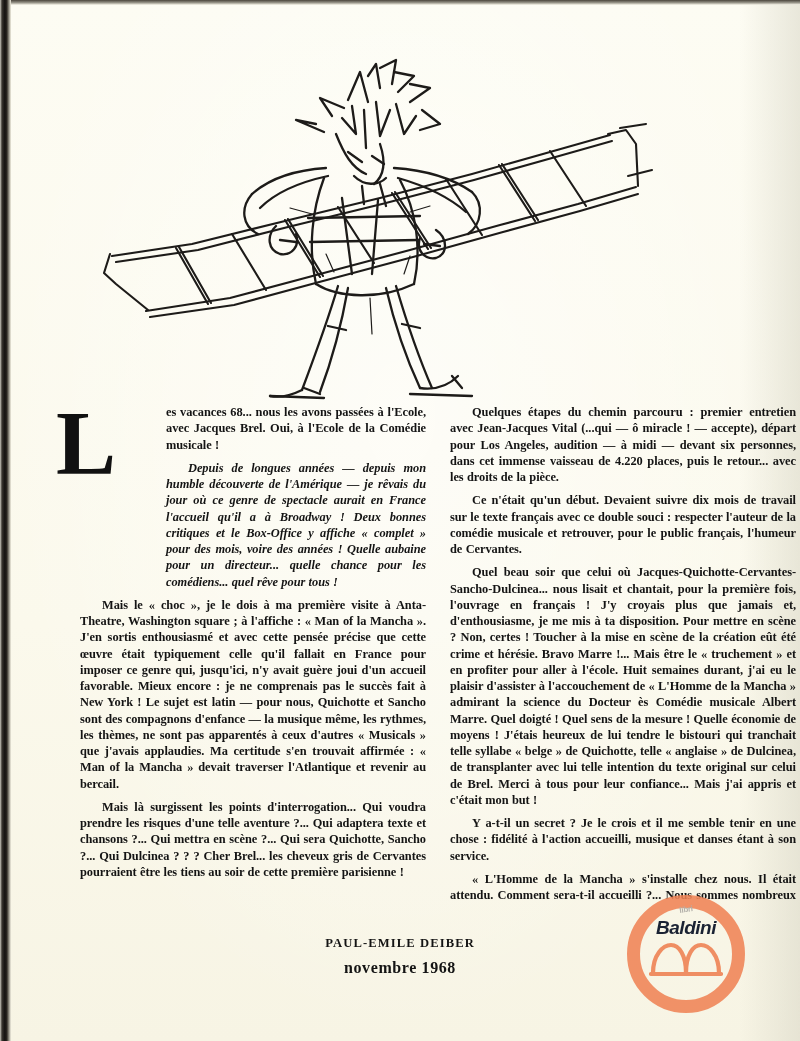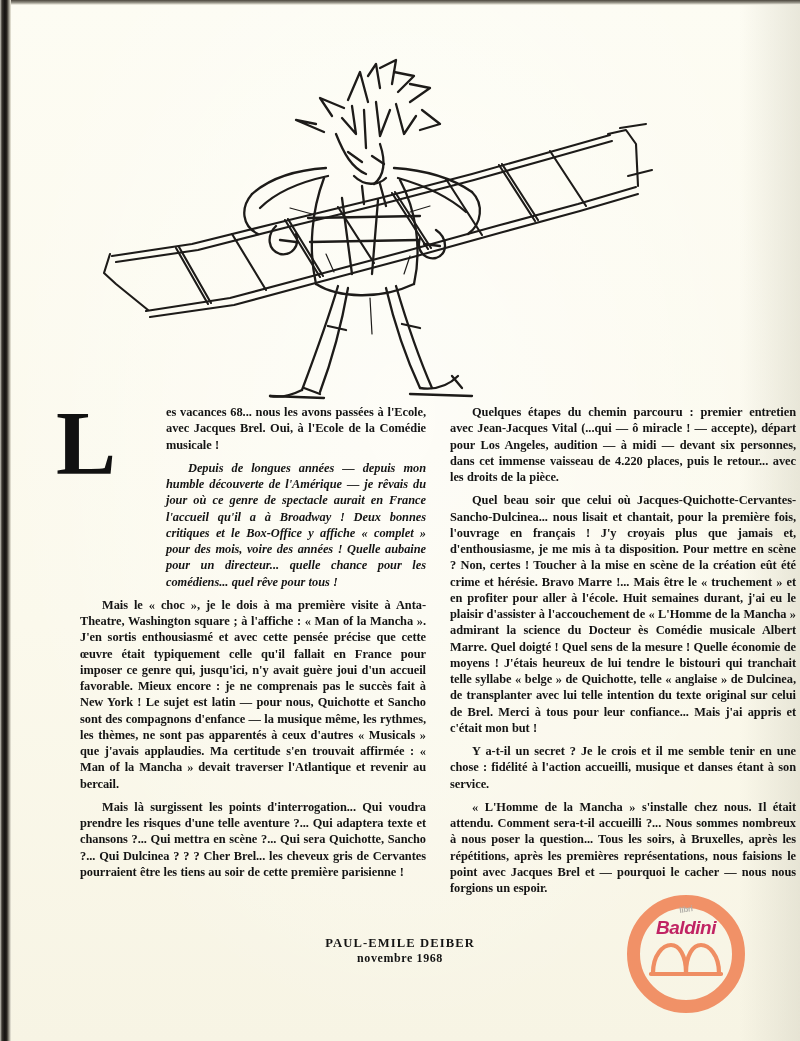--- a/index.html
+++ b/index.html
@@ -107,23 +107,24 @@
     position: absolute;
     left: 0; top: 936px;
     width: 800px;
     text-align: center;
     z-index: 5;
   }
   #sig-name {
     font-size: 12.6px;
     font-weight: 700;
     letter-spacing: 1.1px;
+    margin-bottom: 8px;
   }
   #sig-date {
-    font-size: 12px;
+    font-size: 16px;
     font-weight: 700;
     letter-spacing: 0.6px;
   }
 
   
   #watermark {
     position: absolute;
     left: 627px; top: 895px;
     width: 118px; height: 118px;
     z-index: 7;
@@ -144,21 +145,21 @@
   }
   #wm-text {
     position: absolute;
     left: 0; top: 22px;
     width: 118px;
     text-align: center;
     font-family: "Liberation Sans", sans-serif;
     font-size: 19px;
     font-weight: 700;
     font-style: italic;
-    color: #be185d;
+    color: #0f172a;
     opacity: .95;
     letter-spacing: -0.5px;
   }
   #wm-text-small {
     position: absolute;
     left: 0; top: 10px;
     width: 118px;
     text-align: center;
     font-family: "Liberation Sans", sans-serif;
     font-size: 8px;
@@ -271,20 +272,21 @@
 
   <div id="dropcap">L</div>
 
   <div id="article">
     <p class="para first has-dropcap">es vacances 68... nous les avons passées à l'Ecole, avec Jacques Brel. Oui, à l'Ecole de la Comédie musicale !</p>
     <p class="para dropcap-flow">Depuis de longues années — depuis mon humble découverte de l'Amérique — je rêvais du jour où ce genre de spectacle aurait en France l'accueil qu'il a à Broadway ! Deux bonnes critiques et le Box-Office y affiche « complet » pour des mois, voire des années ! Quelle aubaine pour un directeur... quelle chance pour les comédiens... quel rêve pour tous !</p>
     <p class="para">Mais le « choc », je le dois à ma première visite à Anta-Theatre, Washington square ; à l'affiche : « Man of la Mancha ». J'en sortis enthousiasmé et avec cette pensée précise que cette œuvre était typiquement celle qu'il fallait en France pour imposer ce genre qui, jusqu'ici, n'y avait guère joui d'un accueil favorable. Mieux encore : je ne comprenais pas le succès fait à New York ! Le sujet est latin — pour nous, Quichotte et Sancho sont des compagnons d'enfance — la musique même, les rythmes, les thèmes, ne sont pas apparentés à ceux d'autres « Musicals » que j'avais applaudies. Ma certitude s'en trouvait affirmée : « Man of la Mancha » devait traverser l'Atlantique et revenir au bercail.</p>
     <p class="para">Mais là surgissent les points d'interrogation... Qui voudra prendre les risques d'une telle aventure ?... Qui adaptera texte et chansons ?... Qui mettra en scène ?... Qui sera Quichotte, Sancho ?... Qui Dulcinea ? ? ? Cher Brel... les cheveux gris de Cervantes pourraient être les tiens au soir de cette première parisienne !</p>
     <p class="para">Quelques étapes du chemin parcouru : premier entretien avec Jean-Jacques Vital (...qui — ô miracle ! — accepte), départ pour Los Angeles, audition — à midi — devant six personnes, dans cet immense vaisseau de 4.220 places, puis le retour... avec les droits de la pièce.</p>
 
+    <p class="para">Ce n'était qu'un début. Devaient suivre dix mois de travail sur le texte français avec ce double souci : respecter l'auteur de la comédie musicale et retrouver, pour le public français, l'humeur de Cervantes.</p>
     <p class="para">Quel beau soir que celui où Jacques-Quichotte-Cervantes-Sancho-Dulcinea... nous lisait et chantait, pour la première fois, l'ouvrage en français ! J'y croyais plus que jamais et, d'enthousiasme, je me mis à ta disposition. Pour mettre en scène ? Non, certes ! Toucher à la mise en scène de la création eût été crime et hérésie. Bravo Marre !... Mais être le « truchement » et en profiter pour aller à l'école. Huit semaines durant, j'ai eu le plaisir d'assister à l'accouchement de « L'Homme de la Mancha » admirant la science du Docteur ès Comédie musicale Albert Marre. Quel doigté ! Quel sens de la mesure ! Quelle économie de moyens ! J'étais heureux de lui tendre le bistouri qui tranchait telle syllabe « belge » de Quichotte, telle « anglaise » de Dulcinea, de transplanter avec lui telle intention du texte original sur celui de Brel. Merci à tous pour leur confiance... Mais j'ai appris et c'était mon but !</p>
     <p class="para">Y a-t-il un secret ? Je le crois et il me semble tenir en une chose : fidélité à l'action accueilli, musique et danses étant à son service.</p>
     <p class="para">« L'Homme de la Mancha » s'installe chez nous. Il était attendu. Comment sera-t-il accueilli ?... Nous sommes nombreux à nous poser la question... Tous les soirs, à Bruxelles, après les répétitions, après les premières représentations, nous faisions le point avec Jacques Brel et — pourquoi le cacher — nous nous forgions un espoir.</p>
     <p class="para">Si le public français accueille la comédie musicale... s'il se met à l'aimer... il en redemandera. Il faudra être prêt...</p>
     <p class="para">C'est pour cela que nous nous sommes privés de vacances !</p>
   </div>
 
   <div id="signature">
     <div id="sig-name">PAUL-EMILE DEIBER</div>
     <div id="sig-date">novembre 1968</div>

